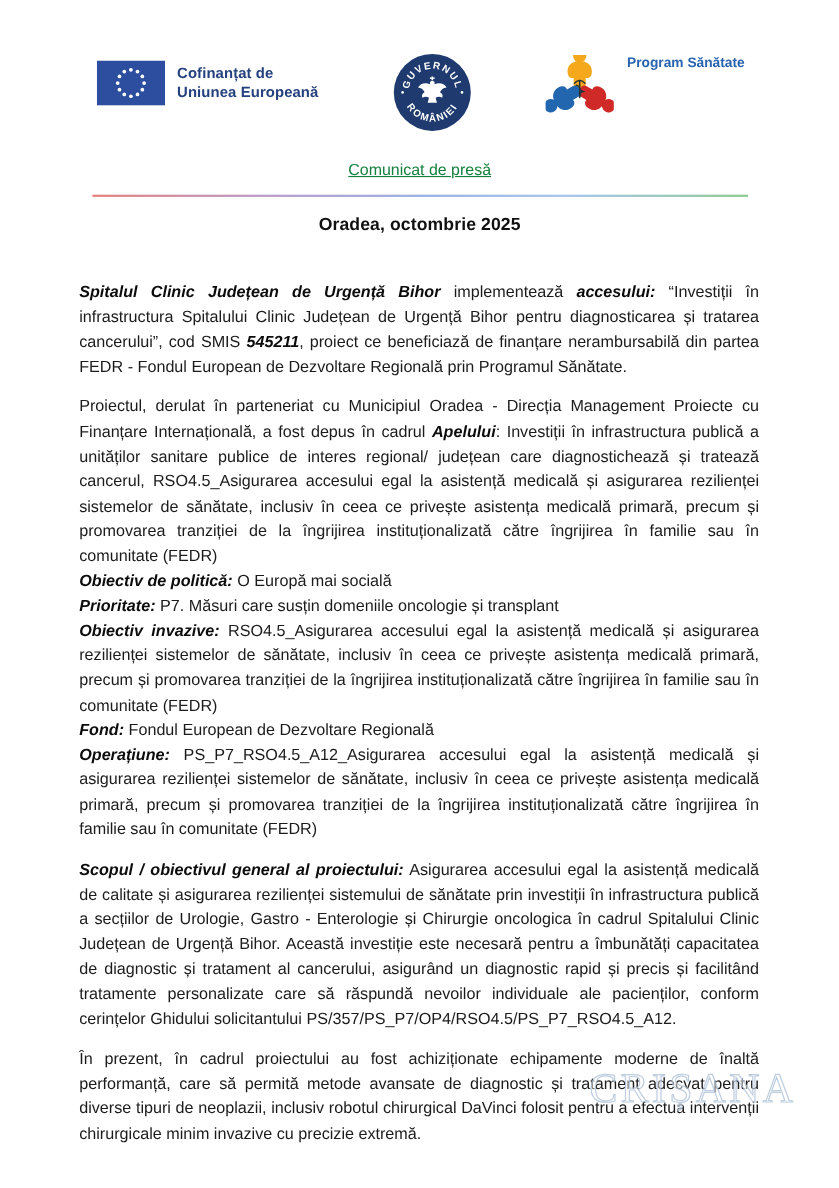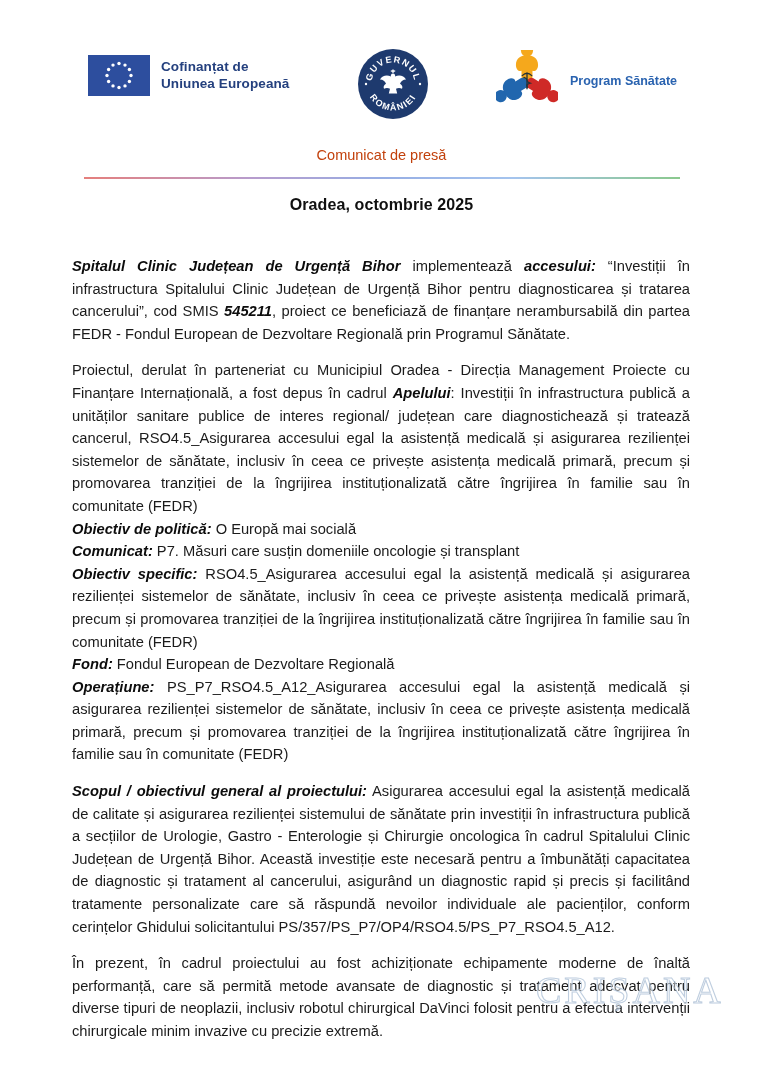--- a/index.html
+++ b/index.html
@@ -16,26 +16,26 @@
     display:flex;justify-content:space-between;align-items:flex-start;
     padding:48px 86px 0 88px;
   }
   .eu-block{display:flex;align-items:flex-start;gap:11px;margin-top:7px;}
   .eu-flag{width:62px;height:41px;display:block;}
   .eu-text{
     font-weight:bold;color:#24407e;font-size:13.5px;line-height:17px;
     padding-top:3px;letter-spacing:.1px;
   }
   .gov-seal{width:72px;height:72px;display:block;}
-  .program-block{display:flex;align-items:center;gap:12px;margin-top:2px;}
+  .program-block{display:flex;gap:12px;margin-top:2px;}
   .program-svg{width:62px;height:62px;display:block;}
   .program-label{font-weight:bold;color:#2a63b0;font-size:12.5px;white-space:nowrap;}
   
   .subtitle{
-    text-align:center;color:#c2410c;font-size:14.5px;margin-top:27px;
+    text-align:center;color:#15803d;font-size:14.5px;margin-top:27px;text-decoration:underline;
   }
   .gradient-line{
     width:596px;height:2px;margin:14px auto 0 auto;border:0;
     background:linear-gradient(90deg,#e57f7c 0%,#b79ccd 28%,#97aee4 50%,#a5c4ee 72%,#8bc98e 100%);
   }
   .dateline{
     text-align:center;font-weight:bold;color:#101010;font-size:16px;margin-top:17px;
     letter-spacing:.1px;
   }
   
@@ -132,22 +132,22 @@
   </div>
 
   <div class="subtitle">Comunicat de presă</div>
   <div class="gradient-line"></div>
   <div class="dateline">Oradea, octombrie 2025</div>
 
   <div class="doc-body">
     <p class="para"><b>Spitalul Clinic Județean de Urgență Bihor</b> implementează <b>accesului:</b> “Investiții în infrastructura Spitalului Clinic Județean de Urgență Bihor pentru diagnosticarea și tratarea cancerului”, cod SMIS <b>545211</b>, proiect ce beneficiază de finanțare nerambursabilă din partea FEDR - Fondul European de Dezvoltare Regională prin Programul Sănătate.</p>
     <p class="para gap-top">Proiectul, derulat în parteneriat cu Municipiul Oradea - Direcția Management Proiecte cu Finanțare Internațională, a fost depus în cadrul <b>Apelului</b>: Investiții în infrastructura publică a unităților sanitare publice de interes regional/ județean care diagnostichează și tratează cancerul, RSO4.5_Asigurarea accesului egal la asistență medicală și asigurarea rezilienței sistemelor de sănătate, inclusiv în ceea ce privește asistența medicală primară, precum și promovarea tranziției de la îngrijirea instituționalizată către îngrijirea în familie sau în comunitate (FEDR)</p>
     <p class="para"><b>Obiectiv de politică:</b> O Europă mai socială</p>
-    <p class="para"><b>Comunicat:</b> P7. Măsuri care susțin domeniile oncologie și transplant</p>
-    <p class="para"><b>Obiectiv specific:</b> RSO4.5_Asigurarea accesului egal la asistență medicală și asigurarea rezilienței sistemelor de sănătate, inclusiv în ceea ce privește asistența medicală primară, precum și promovarea tranziției de la îngrijirea instituționalizată către îngrijirea în familie sau în comunitate (FEDR)</p>
+    <p class="para"><b>Prioritate:</b> P7. Măsuri care susțin domeniile oncologie și transplant</p>
+    <p class="para"><b>Obiectiv invazive:</b> RSO4.5_Asigurarea accesului egal la asistență medicală și asigurarea rezilienței sistemelor de sănătate, inclusiv în ceea ce privește asistența medicală primară, precum și promovarea tranziției de la îngrijirea instituționalizată către îngrijirea în familie sau în comunitate (FEDR)</p>
     <p class="para"><b>Fond:</b> Fondul European de Dezvoltare Regională</p>
     <p class="para"><b>Operațiune:</b> PS_P7_RSO4.5_A12_Asigurarea accesului egal la asistență medicală și asigurarea rezilienței sistemelor de sănătate, inclusiv în ceea ce privește asistența medicală primară, precum și promovarea tranziției de la îngrijirea instituționalizată către îngrijirea în familie sau în comunitate (FEDR)</p>
     <p class="para gap-top"><b>Scopul / obiectivul general al proiectului:</b> Asigurarea accesului egal la asistență medicală de calitate și asigurarea rezilienței sistemului de sănătate prin investiții în infrastructura publică a secțiilor de Urologie, Gastro - Enterologie și Chirurgie oncologica în cadrul Spitalului Clinic Județean de Urgență Bihor. Această investiție este necesară pentru a îmbunătăți capacitatea de diagnostic și tratament al cancerului, asigurând un diagnostic rapid și precis și facilitând tratamente personalizate care să răspundă nevoilor individuale ale pacienților, conform cerințelor Ghidului solicitantului PS/357/PS_P7/OP4/RSO4.5/PS_P7_RSO4.5_A12.</p>
     <p class="para gap-top">În prezent, în cadrul proiectului au fost achiziționate echipamente moderne de înaltă performanță, care să permită metode avansate de diagnostic și tratament adecvat pentru diverse tipuri de neoplazii, inclusiv robotul chirurgical DaVinci folosit pentru a efectua intervenții chirurgicale minim invazive cu precizie extremă.</p>
   </div>
 
   <div class="watermark">CRIȘANA</div>
 
 </div>
 

